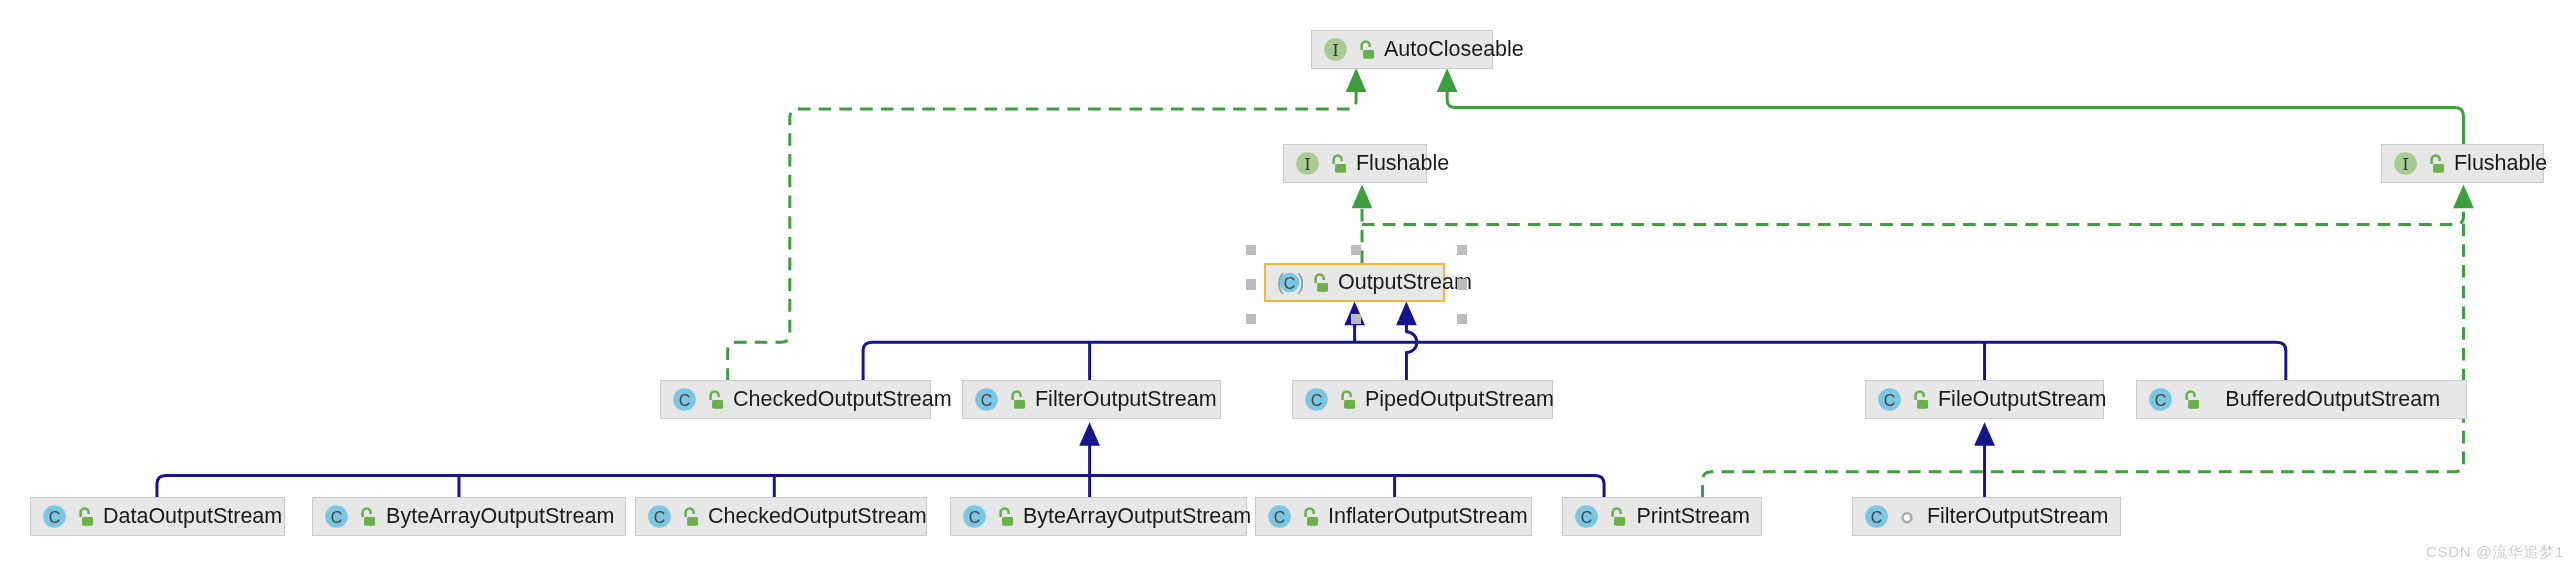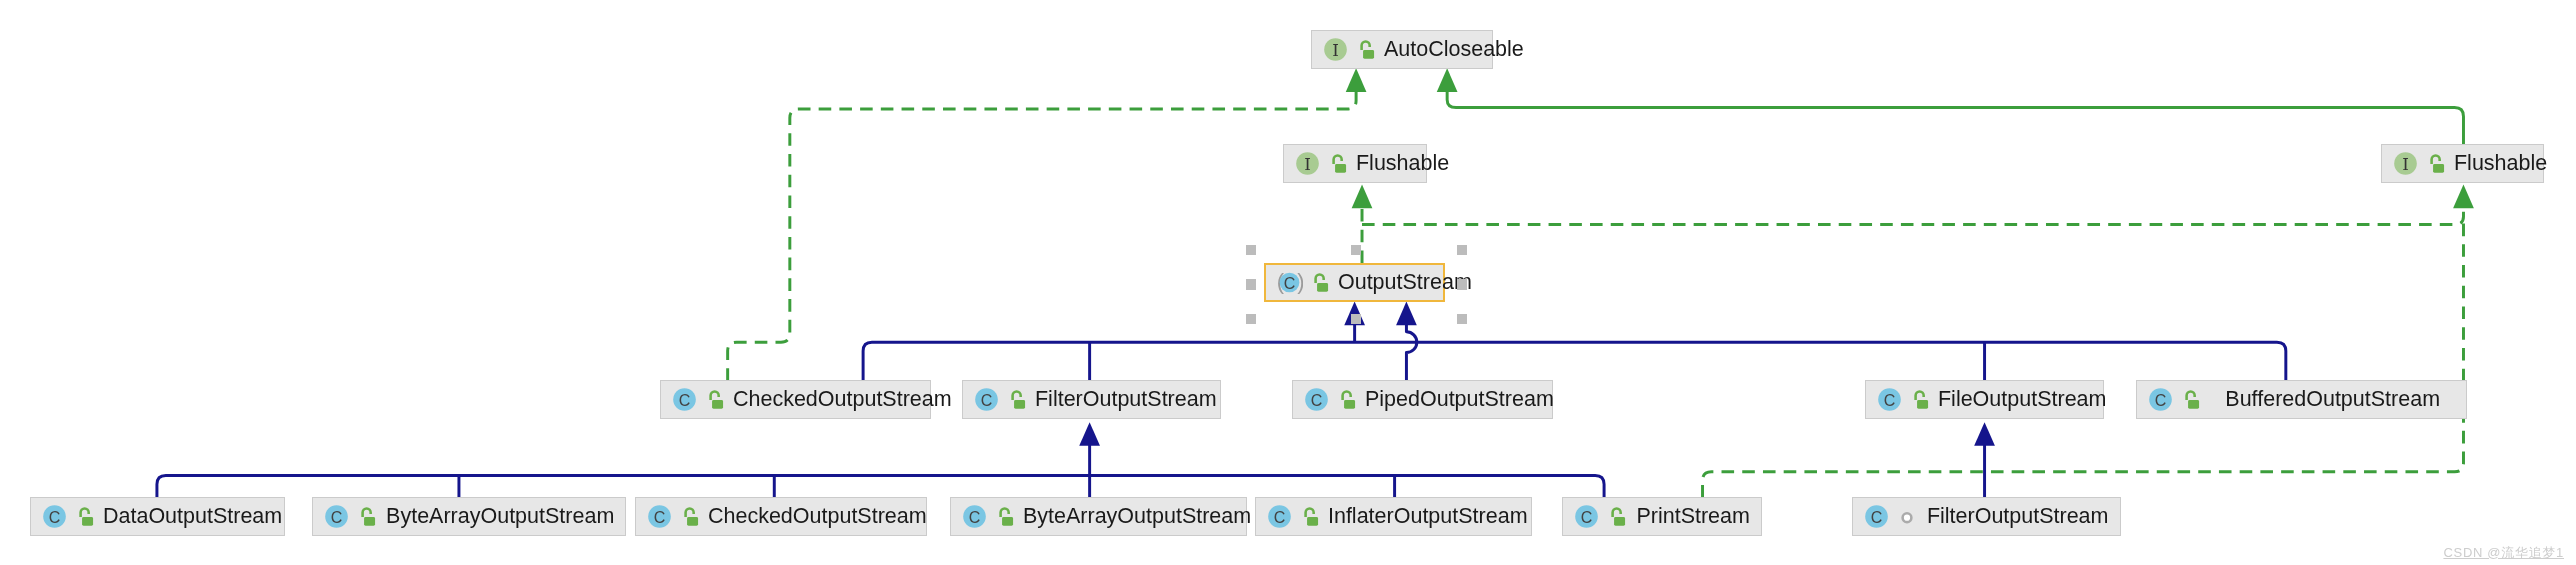--- a/index.html
+++ b/index.html
@@ -6,22 +6,22 @@
   #canvas{position:relative;width:2576px;height:566px;background:#ffffff;overflow:hidden;
           font-family:"Liberation Sans",sans-serif;}
   #edges{position:absolute;left:0;top:0;}
   .node{position:absolute;height:39px;box-sizing:border-box;background:#e7e7e7;
         border:1.5px solid #cbcbcb;display:flex;align-items:center;gap:6.7px;
         padding:0 9.6px;font-size:21.5px;color:#1a1a1a;}
   .node.selected{border:2.2px solid #f0b73c;}
   .node .label{margin:0 auto;white-space:nowrap;}
   .node svg{flex:0 0 auto;display:block;}
   .handle{position:absolute;width:10.4px;height:10.4px;background:#bcbcbc;}
-  #watermark{position:absolute;right:12px;bottom:4.4px;font-size:13px;color:#cdcdcd;
-             letter-spacing:0.7px;text-decoration:underline;}
+  #watermark{position:absolute;right:12px;bottom:4.4px;font-size:15px;color:#cdcdcd;
+             letter-spacing:0.7px;}
 </style>
 </head>
 <body>
 
 <div id="canvas">
   <svg id="edges" width="2576" height="566" viewBox="0 0 3480 764">
       <path d="M983,514 L983,474 Q983,462 995,462 L1055,462 Q1067,462 1067,450 L1067,159 Q1067,147 1079,147 L1820,147 Q1832,147 1832,135.5 L1832,124" fill="none" stroke="#3c9e3c" stroke-width="4" stroke-linejoin="round" stroke-dasharray="17 11"></path>
       <polygon points="1832,92 1818,124 1846,124" fill="#3c9e3c"></polygon>
       <path d="M1840,355 L1840,280" fill="none" stroke="#3c9e3c" stroke-width="4" stroke-linejoin="round" stroke-dasharray="17 11"></path>
       <polygon points="1840,249 1826,281 1854,281" fill="#3c9e3c"></polygon>

